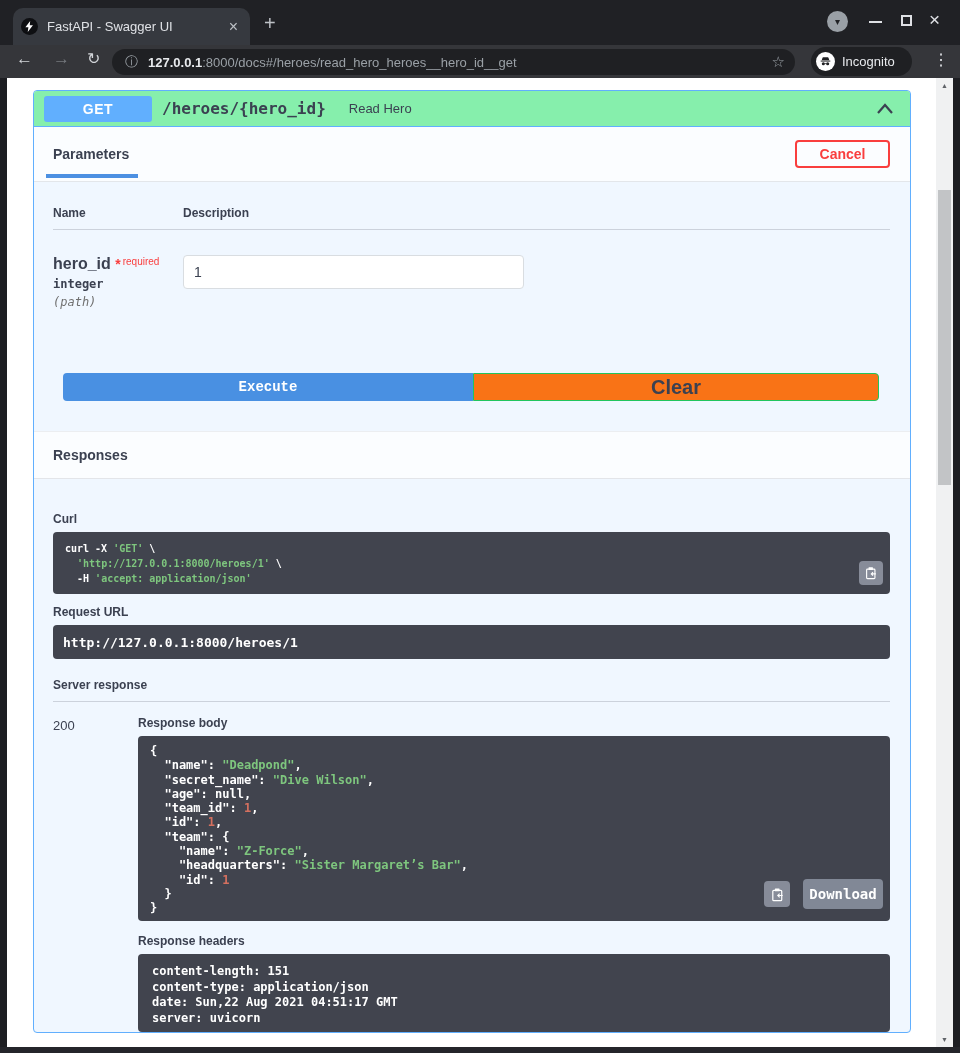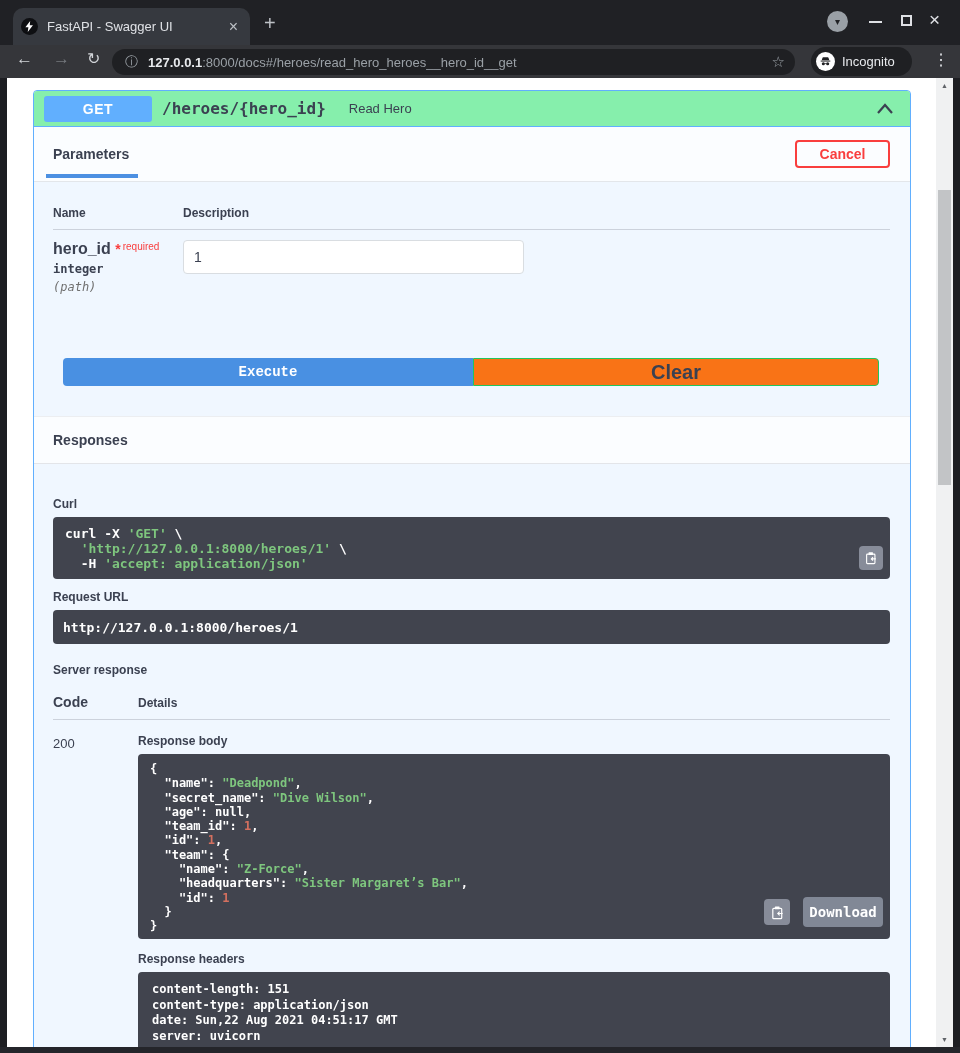--- a/index.html
+++ b/index.html
@@ -64,42 +64,42 @@
   .band-resp { height:48px; border-top:1px solid rgba(59,65,81,.08); }
   .section-title { font-size:14px; font-weight:bold; }
   .tab-underline { position:absolute; left:12px; bottom:3px; width:92px; height:4px; background:#4c90e2; }
   .cancel-btn { margin-left:auto; width:95px; height:28px; border:2px solid var(--cancel,#f93e3e);
                 border-radius:4px; background:transparent; color:var(--cancel,#f93e3e);
                 font-weight:bold; font-size:14px; font-family:inherit; }
   .params-body { padding:24px 20px 30px 19px; }
   .thead { display:flex; font-size:12px; font-weight:bold; }
   .thead .c1 { width:130px; }
   .divider { border-bottom:1px solid rgba(59,65,81,.2); margin-top:9px; }
-  .param-row { display:flex; margin-top:10px; }
+  .param-row { display:flex; margin-top:25px; }
   .param-left { width:130px; }
   .param-name { font-size:16px; font-weight:bold; }
   .req-star { color:var(--cancel,#f93e3e); font-size:14px; font-weight:bold; }
   .req-label { color:var(--cancel,#f93e3e); font-size:10px; vertical-align:4px; margin-left:2px; }
   .param-type { font-family:"DejaVu Sans Mono", monospace; font-weight:bold; font-size:12px; margin-top:4px; }
   .param-loc { font-family:"DejaVu Sans Mono", monospace; font-style:italic; font-size:12px;
                color:#707070; margin-top:4px; }
   .param-input { width:341px; height:34px; border:1px solid #d9dde1; border-radius:4px; background:#fff;
                  font-size:14px; font-family:inherit; color:#3b4151; padding-left:10px; }
   .btn-row { display:flex; margin:64px 11px 0 10px; height:28px; }
   .execute-btn { flex:1.015; background:var(--execute,#4990e2); color:#fff; font-weight:bold; font-size:14px;
                  border:none; border-radius:4px 0 0 4px; font-family:Liberation Mono, monospace; }
   .clear-btn { flex:1; background:#f97316; color:#3b4151; font-weight:bold; font-size:20px;
                border:1px solid #22c55e; border-radius:0 4px 4px 0; font-family:inherit; }
   .resp-body { padding:33px 20px 0 19px; }
   .mini-label { font-size:12px; font-weight:bold; }
   .code-block { background:var(--code-bg,#41444e); border-radius:4px; color:#fff;
                 font-family:"DejaVu Sans Mono", monospace; font-weight:bold; position:relative;
                 overflow:hidden; }
   .code-line { white-space:pre; }
-  .curl-block { margin-top:6px; height:62px; padding:9px 12px; font-size:13px; line-height:15px; }
+  .curl-block { margin-top:6px; height:62px; padding:9px 12px; font-size:10px; line-height:15px; }
   .requrl-block { margin-top:6px; height:34px; font-size:13px; padding-left:10px;
                   display:flex; align-items:center; }
   .body-block { margin-top:6px; height:185px; padding:8px 12px; font-size:12px; line-height:14.3px; }
   .headers-block { margin-top:6px; height:78px; padding:10px 14px; font-size:12px; line-height:15.5px; }
   .tok-p { color:#ffffff; }
   .tok-s { color:var(--code-string,#7ec67e); }
   .tok-n { color:var(--code-number,#d4705f); }
   .copy-btn { width:24px; height:24px; border-radius:4px; background:#878c99; border:none;
               display:flex; align-items:center; justify-content:center; }
   .curl-copy { position:absolute; right:7px; bottom:9px; }
@@ -226,24 +226,20 @@
           </button>
         </div>
 
         <div class="mini-label mt11">Request URL</div>
         <div class="code-block requrl-block">
           <span>http://127.0.0.1:8000/heroes/1</span>
         </div>
 
         <div class="mini-label mt19">Server response</div>
 
-        <div class="code-details-row">
-          <span class="col-code">Code</span>
-          <span class="mini-label">Details</span>
-        </div>
         <div class="divider"></div>
 
         <div class="status-row">
           <div class="status-left">200</div>
           <div class="status-right">
             <div class="mini-label">Response body</div>
             <div class="code-block body-block">
               <div>
                   <div class="code-line"><span class="tok-p">{</span></div>
                   <div class="code-line"><span class="tok-p">  "name": </span><span class="tok-s">"Deadpond"</span><span class="tok-p">,</span></div>

